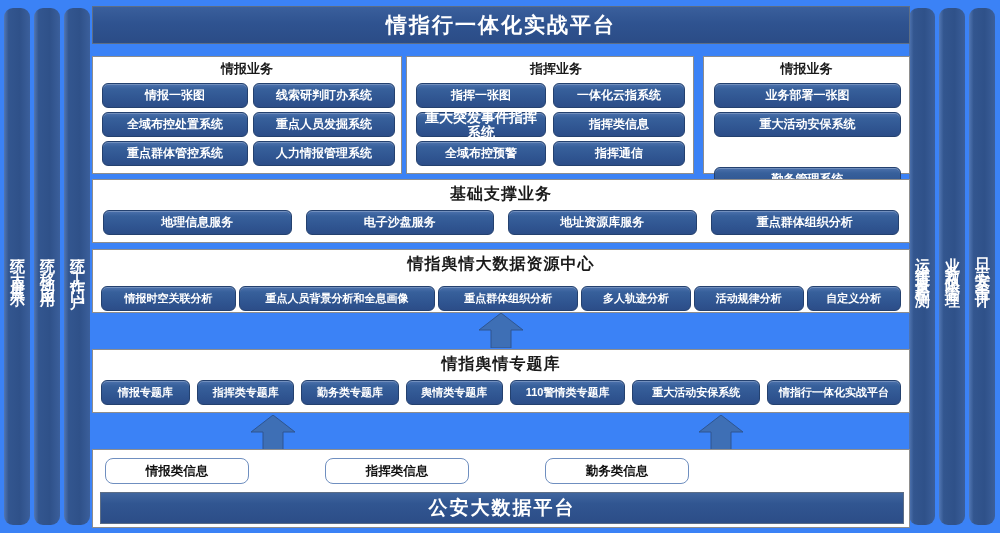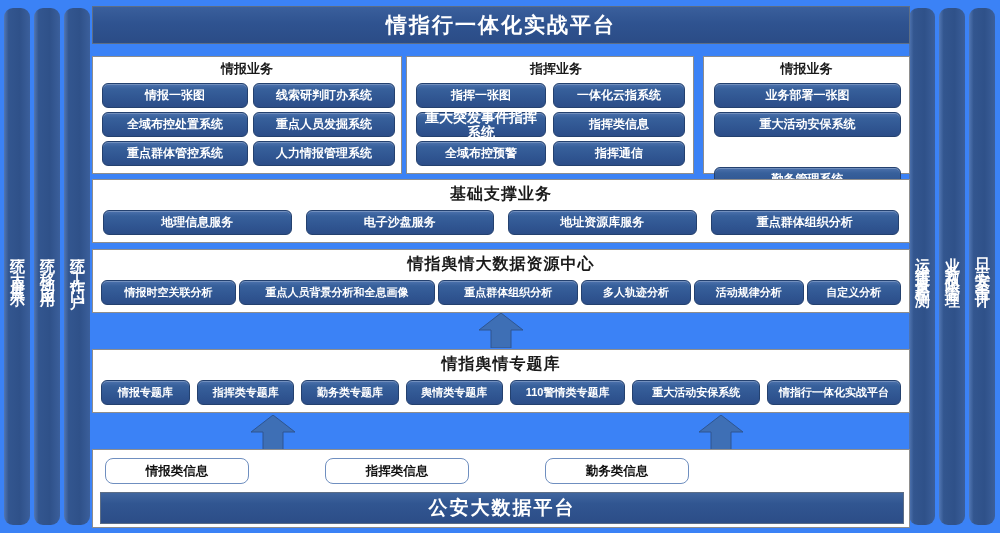--- a/index.html
+++ b/index.html
@@ -207,21 +207,21 @@
       <div style="position:absolute;left:10px;top:30px;right:10px;display:flex;gap:14px;">
         <div class="btn" style="flex:1;height:25px;">地理信息服务</div>
         <div class="btn" style="flex:1;height:25px;">电子沙盘服务</div>
         <div class="btn" style="flex:1;height:25px;">地址资源库服务</div>
         <div class="btn" style="flex:1;height:25px;">重点群体组织分析</div>
       </div>
     </div>
 
     <div class="panel" style="left:2px;top:243px;width:818px;height:64px;">
       <div class="panel-title big">情指舆情大数据资源中心</div>
-      <div style="position:absolute;left:8px;top:30px;right:8px;display:flex;gap:3px;">
+      <div style="position:absolute;left:8px;top:36px;right:8px;display:flex;gap:3px;">
         <div class="btn sm" style="flex:1.25;height:25px;">情报时空关联分析</div>
         <div class="btn sm" style="flex:1.85;height:25px;">重点人员背景分析和全息画像</div>
         <div class="btn sm" style="flex:1.3;height:25px;">重点群体组织分析</div>
         <div class="btn sm" style="flex:1;height:25px;">多人轨迹分析</div>
         <div class="btn sm" style="flex:1;height:25px;">活动规律分析</div>
         <div class="btn sm" style="flex:0.85;height:25px;">自定义分析</div>
       </div>
     </div>
 
     <div class="arrow" style="left:388px;top:307px;">

